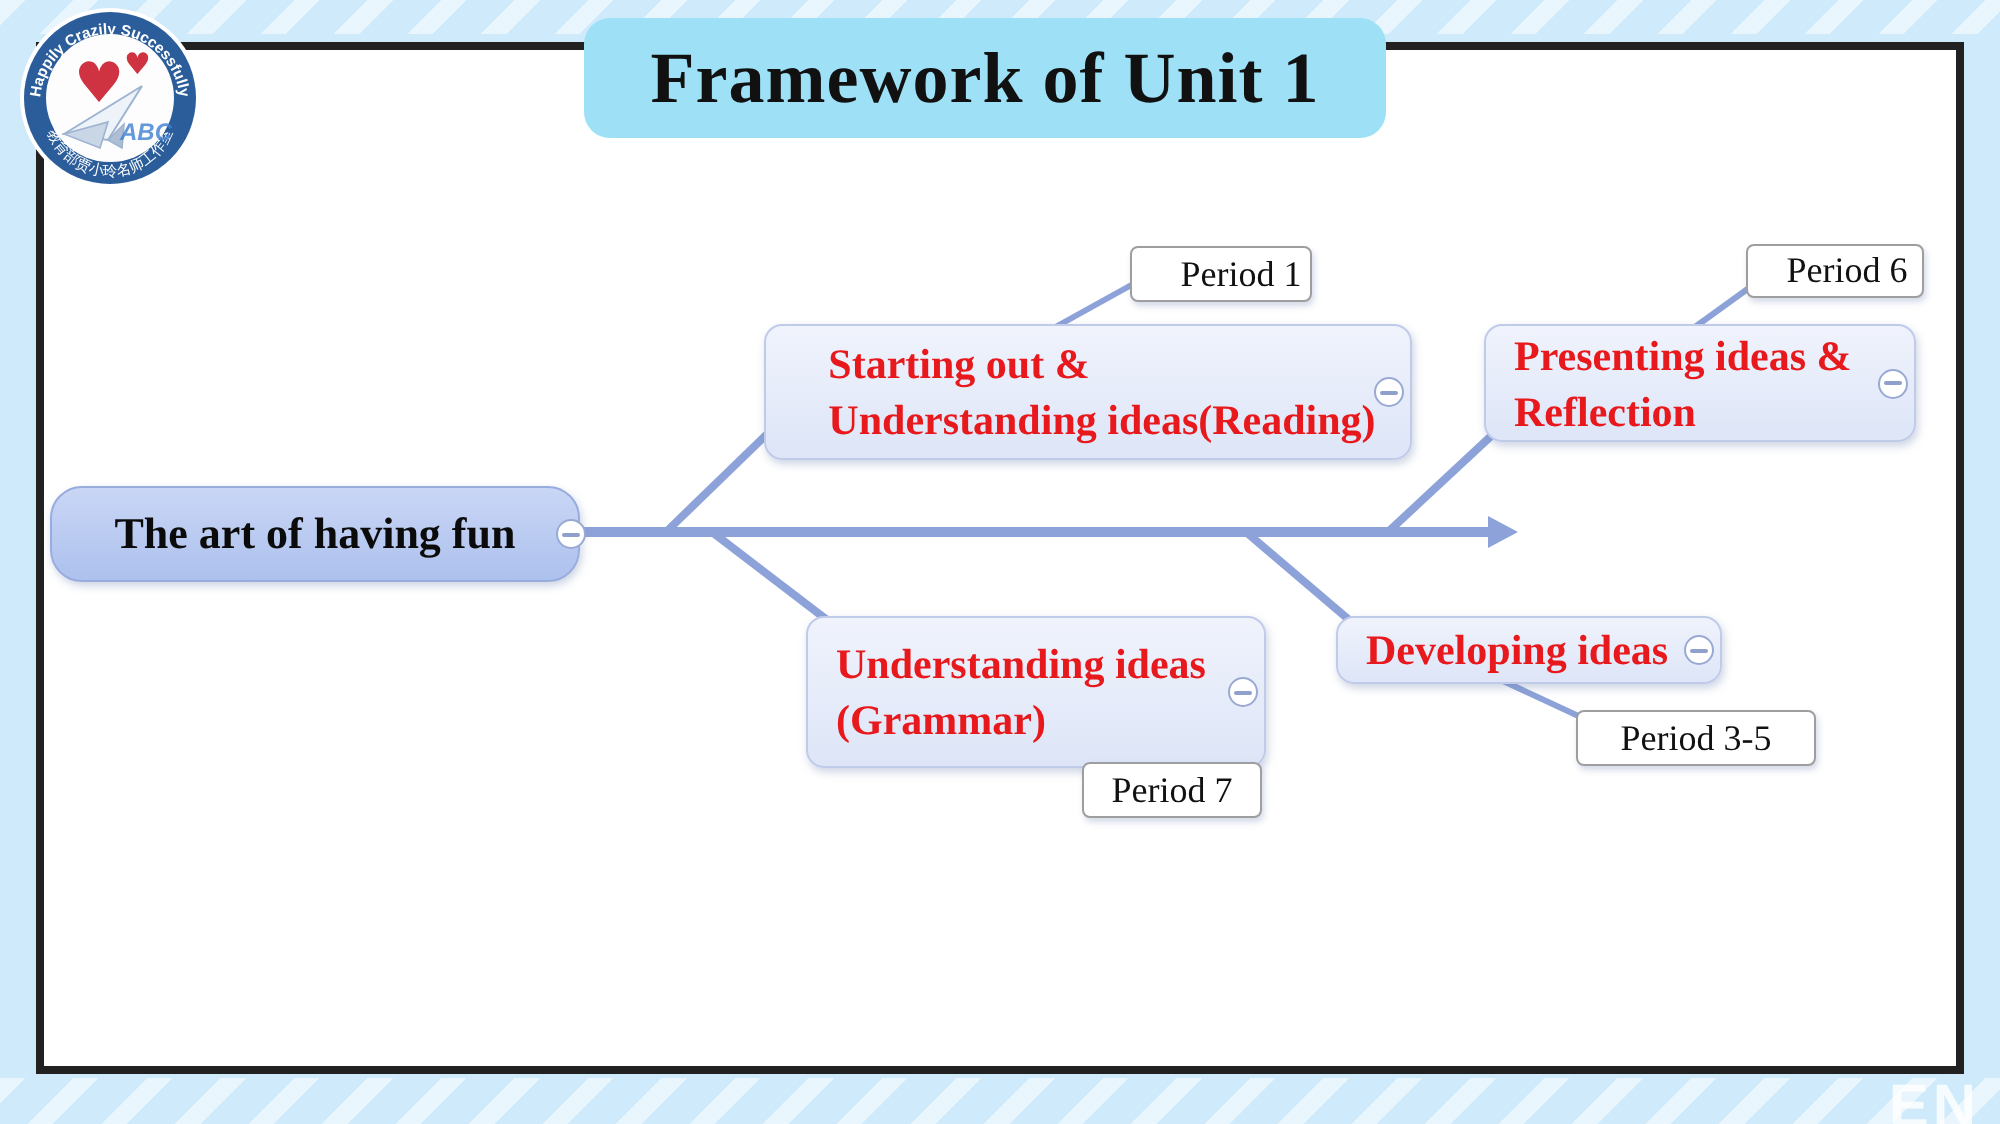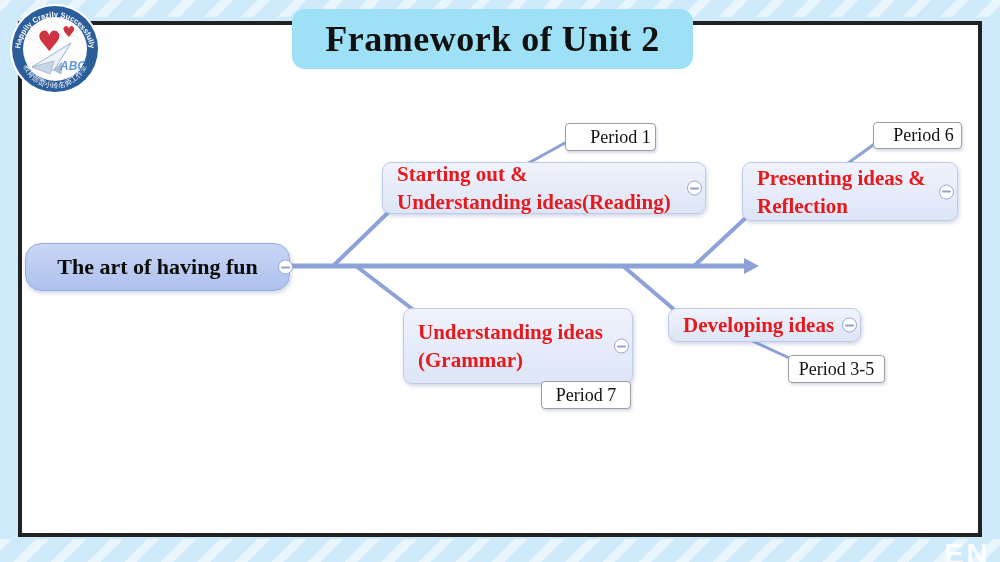--- a/index.html
+++ b/index.html
@@ -27,40 +27,40 @@
   .node { position:absolute; z-index:3; box-sizing:border-box; border-radius:9px;
     box-shadow:1px 2px 4px rgba(110,130,175,.35); }
   .node-label { white-space:pre-line; display:block; }
   .main-node { left:25px; top:243px; width:265px; height:48px;
     background:linear-gradient(#c9d6f5,#adc1ee); border:1px solid #98acdd; border-radius:16px;
     display:flex; align-items:center; justify-content:center; }
   .main-node .node-label { font-size:22px; font-weight:bold; color:#0b0b0b; }
   .topic { background:linear-gradient(#f0f3fc,#dde5f7); border:1px solid #c0cbe9;
     display:flex; align-items:center; }
   .topic .node-label { font-size:21px; font-weight:bold; color:#e8191d; line-height:28px; padding-left:14px; }
-  .n-reading    { left:382px; top:162px; width:324px; height:52px; }
+  .n-reading    { left:382px; top:162px; width:324px; height:68px;justify-content:center; }
   .n-presenting { left:742px; top:162px; width:216px; height:59px; }
   .n-grammar    { left:403px; top:308px; width:230px; height:76px; }
   .n-developing { left:668px; top:308px; width:193px; height:34px; }
   .n-developing .node-label { line-height:32px; }
 
   .collapse { position:absolute; right:3px; top:50%; transform:translateY(-50%);
     width:13px; height:13px; border-radius:50%; background:#fff; border:1px solid #98a9d4; }
   .collapse::after { content:""; position:absolute; left:2px; right:2px; top:50%;
     margin-top:-1px; height:2px; background:#8fa0cc; border-radius:1px; }
   .main-node .collapse { right:-4px; }
 
   .period { position:absolute; z-index:3; box-sizing:border-box; background:#fff;
     border:1px solid #9e9e9e; border-radius:4px; box-shadow:1px 2px 3px rgba(110,130,175,.3);
     display:flex; align-items:center; justify-content:center;
     font-size:18px; color:#111; }
   .p1  { left:565px; top:123px; width:91px;  height:28px;padding-left:20px; }
   .p6  { left:873px; top:122px; width:89px;  height:27px;padding-left:12px; }
   .p2  { left:541px; top:381px; width:90px;  height:28px; }
-  .p35 { left:788px; top:355px; width:97px; height:28px; }
+  .p35 { left:788px; top:355px; width:120px; height:28px; }
 </style>
 </head>
 <body>
 
 <div class="stage">
 
   <div class="band band-top"></div>
   <div class="band band-bottom"></div>
   <div class="watermark">EN</div>
 
@@ -105,21 +105,21 @@
     <span class="node-label">Developing ideas</span>
     <span class="collapse"></span>
   </div>
 
   <div class="period p1">Period 1</div>
   <div class="period p6">Period 6</div>
   <div class="period p2">Period 7</div>
   <div class="period p35">Period 3-5</div>
 
   <div class="banner">
-    <span class="banner-text">Framework of Unit 2</span>
+    <span class="banner-text">Framework of Unit 1</span>
   </div>
 
   <svg class="logo" width="92" height="92" viewBox="0 0 92 92">
     <circle cx="46" cy="46" r="45" fill="#ffffff"></circle>
     <circle cx="46" cy="46" r="43" fill="#2b5d9b"></circle>
     <circle cx="46" cy="46" r="32" fill="#fdfdfd"></circle>
     <defs>
       <path id="arcTop" d="M 11 49 A 35 35 0 0 1 81 49"></path>
       <path id="arcBottom" d="M 13 52 A 33 33 0 0 0 79 52"></path>
     </defs>

